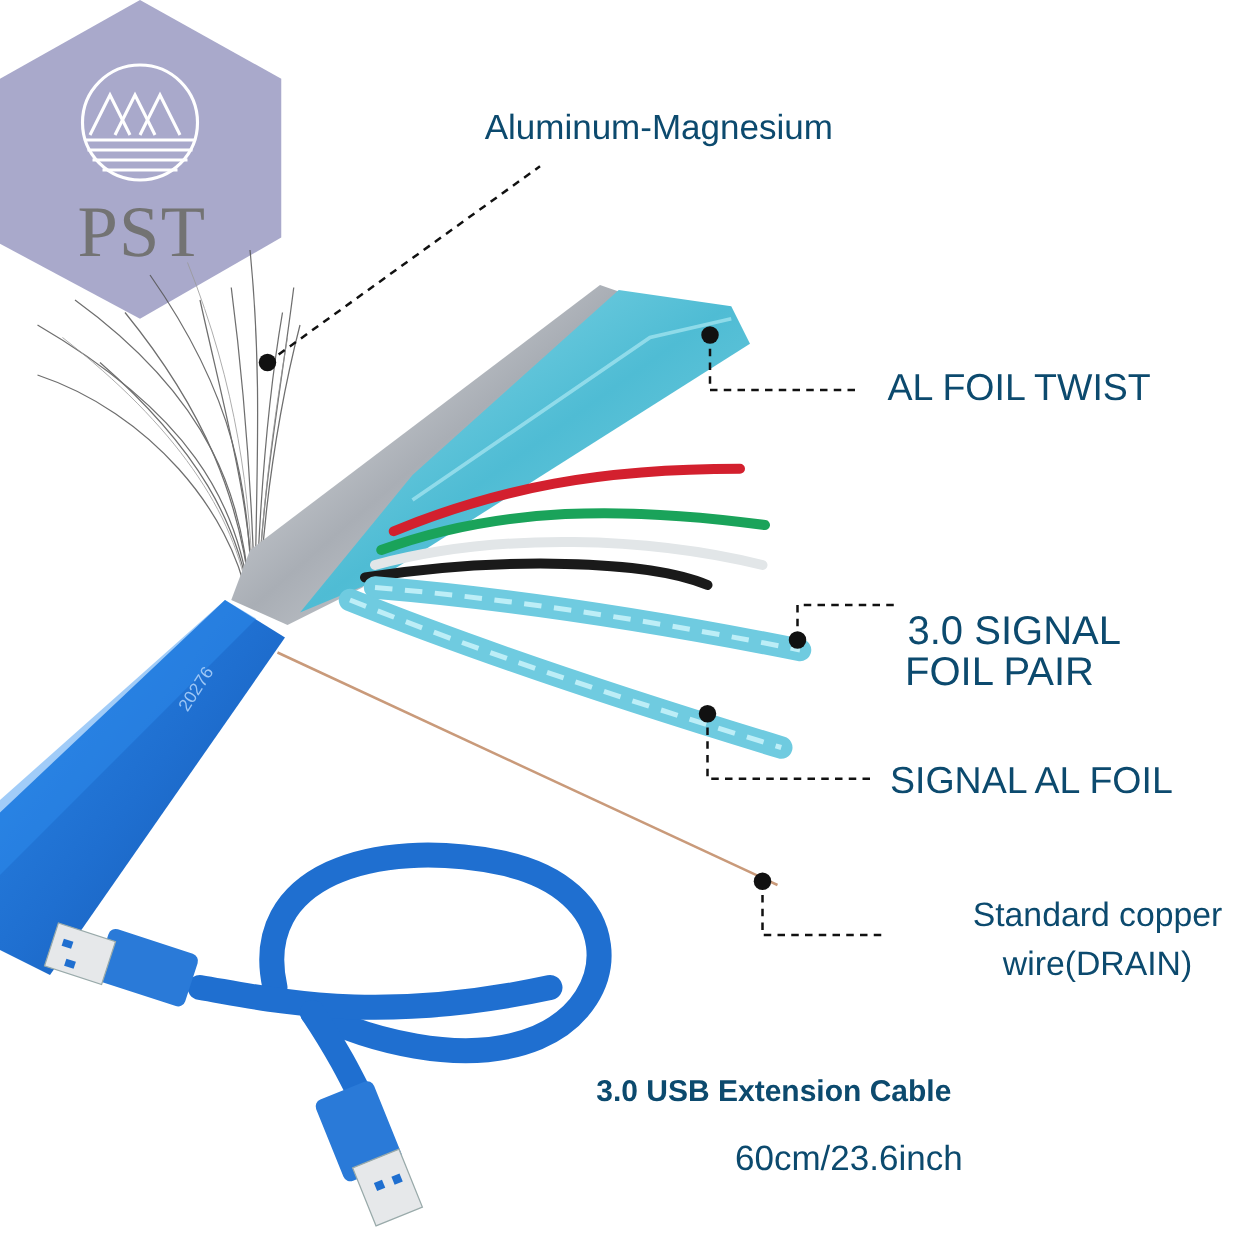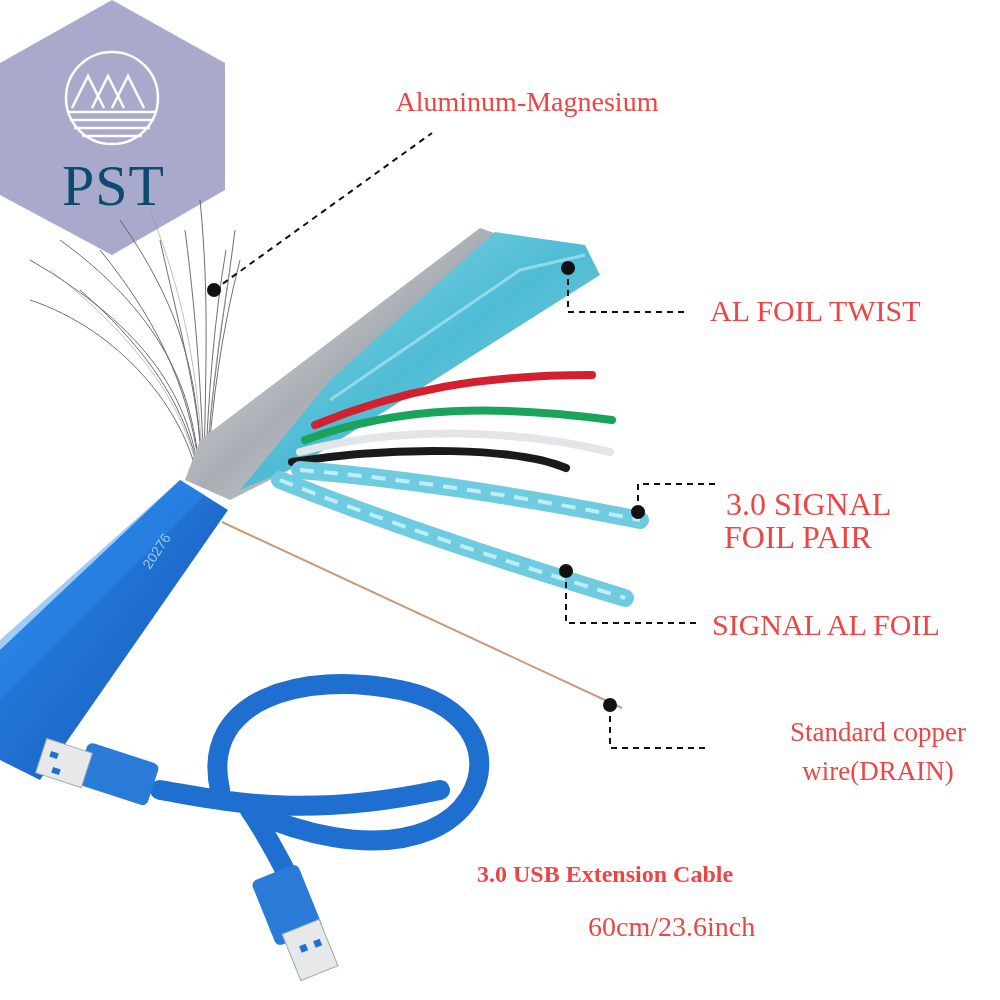--- a/index.html
+++ b/index.html
@@ -1,21 +1,21 @@
 <!DOCTYPE html>
 <html><head>
 <meta charset="utf-8">
 <style>
   html, body { margin:0; padding:0; }
   body { width:1000px; height:1000px; background:#ffffff; position:relative; overflow:hidden;
          font-family:"Liberation Sans", sans-serif; color:#111; }
   svg.scene { position:absolute; left:0; top:0; width:1000px; height:1000px; }
-  .label { position:absolute; font-family:Liberation Serif, serif; color:#ef4444; line-height:1; white-space:nowrap; }
+  .label { position:absolute; font-family:Liberation Sans, sans-serif; color:#0c4a6e; line-height:1; white-space:nowrap; }
   .center { text-align:center; }
-  .logo-text { position:absolute; font-family:"Liberation Serif", serif; color:#0c4a6e; font-size:58px; letter-spacing:1px; }
+  .logo-text { position:absolute; font-family:"Liberation Serif", serif; color:#737373; font-size:58px; letter-spacing:1px; }
 </style>
 </head>
 <body>
 
 <svg class="scene" viewBox="0 0 1000 1000" xmlns="http://www.w3.org/2000/svg">
   <defs>
     <linearGradient id="blueJacket" x1="0" y1="0" x2="1" y2="1">
       <stop offset="0" stop-color="#2a86e6"></stop>
       <stop offset="0.5" stop-color="#1f6fd0"></stop>
       <stop offset="1" stop-color="#1456b0"></stop>

